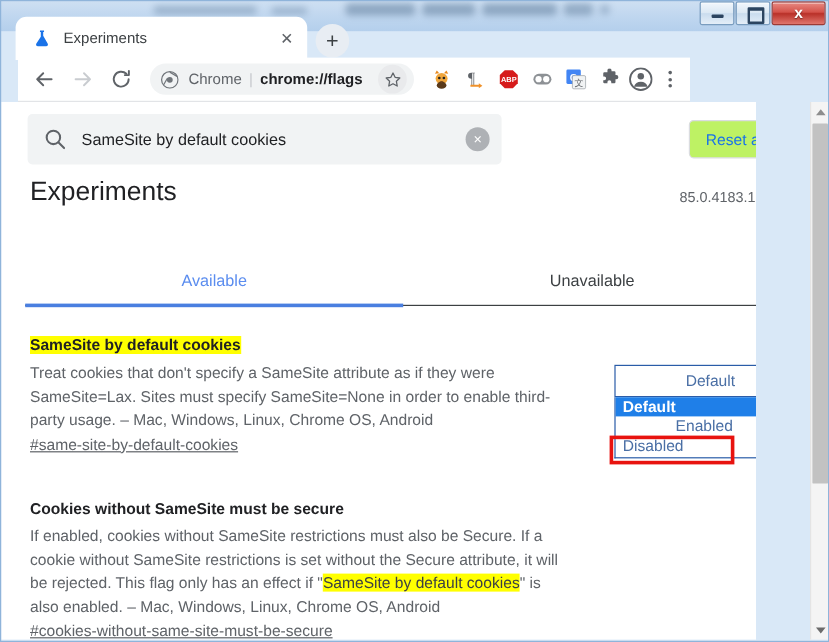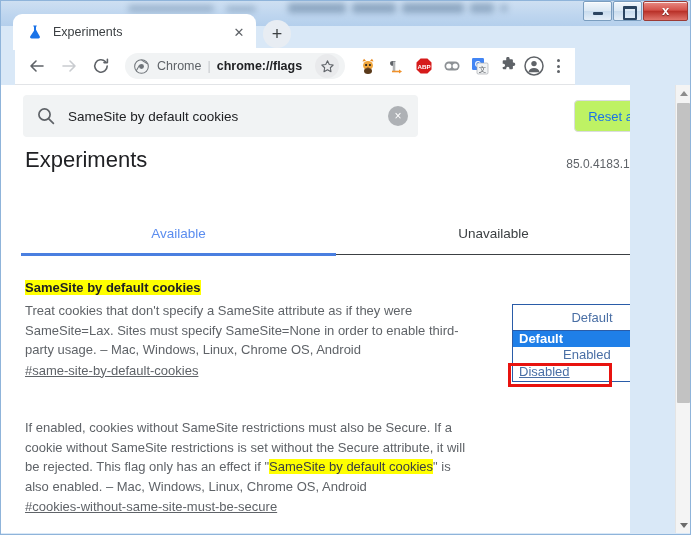--- a/index.html
+++ b/index.html
@@ -264,21 +264,21 @@
     z-index:6;
   }
   .sel-opt {
     height:16px; line-height:16px;
     padding-left:6px;
     font-size:13px; color:#4a6fa5;
     white-space:nowrap;
   }
   .sel-opt.sel { background:#1f7fe8; color:#fff; font-weight:bold; }
   .sel-opt.mid { height:15px; line-height:15px;margin-left:44px; }
-  .sel-opt.last { height:19px; line-height:19px;text-decoration:underline; }
+  .sel-opt.last { height:19px; line-height:19px; }
 
   .redbox {
     position:absolute;
     left: -4px; top: 59px;
     width: 104px; height: 24px;
     border: 3px solid #e8130f;
     z-index: 8;
     pointer-events:none;
   }
 
@@ -490,20 +490,21 @@
             <div class="sel-opt sel">Default</div>
             <div class="sel-opt mid">Enabled</div>
             <div class="sel-opt last">Disabled</div>
           </div>
           <div class="redbox"></div>
         </div>
       </div>
 
       <div class="flag-block" id="flag2">
         <div class="flag-left">
+          <div><span class="flag-name">Cookies without SameSite must be secure</span></div>
           <div class="flag-desc"><span>If enabled, cookies without SameSite restrictions must also be Secure. If a cookie without SameSite restrictions is set without the Secure attribute, it will be rejected. This flag only has an effect if "</span><span class="mark">SameSite by default cookies</span><span>" is also enabled. – Mac, Windows, Linux, Chrome OS, Android</span></div>
           <a class="flag-link">#cookies-without-same-site-must-be-secure</a>
         </div>
 
       </div>
 
     </div>
   </div>
 
   <div class="vscroll">

